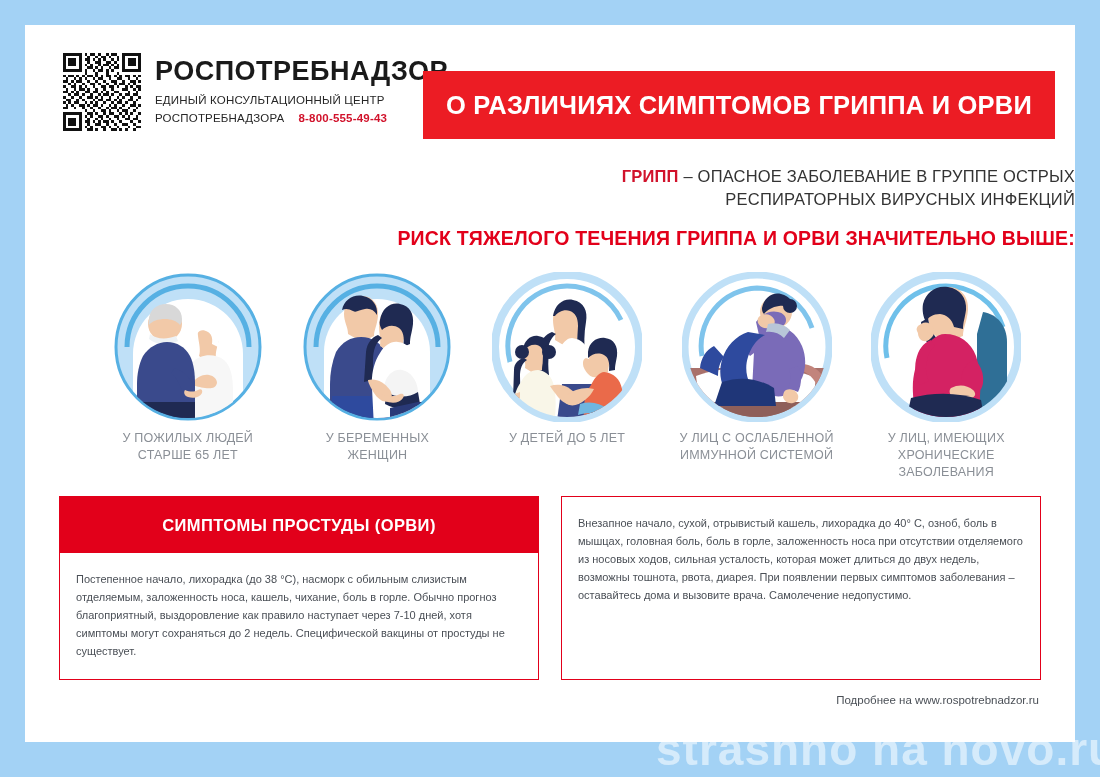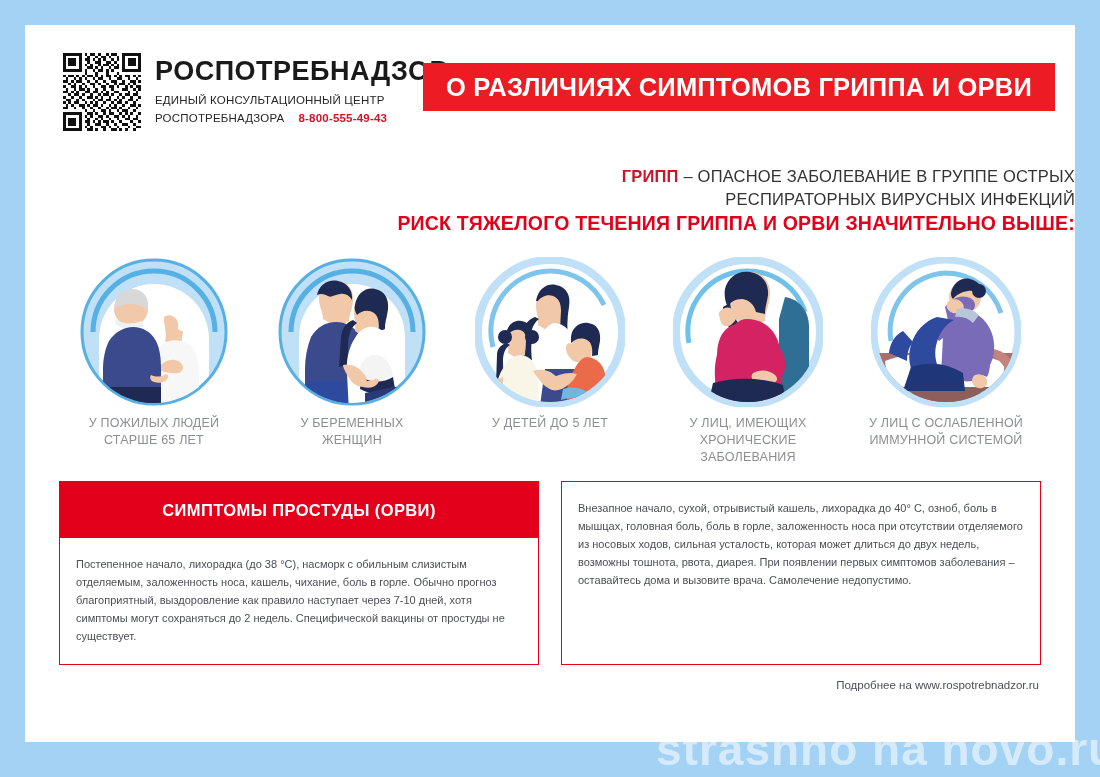--- a/index.html
+++ b/index.html
@@ -40,46 +40,48 @@
     font-size: 27px; font-weight: bold; color: #1a1a1a;
     letter-spacing: 0.5px; line-height: 1.05;
   }
   .brand-sub {
     font-size: 11.5px; color: #262626; line-height: 1.5;
     margin-top: 7px; letter-spacing: 0.2px;
   }
   .brand-sub .phone { color: #d1122b; font-weight: bold; margin-left: 14px; }
 
   .title-bar {
-    position: absolute; left: 398px; top: 38px;
-    width: 632px; height: 48px;
+    position: absolute; left: 398px; top: 46px;
+    width: 632px; height: 68px;
     background: #ec1c24;
     display: flex; align-items: center; justify-content: center;
   }
   .title-bar-text {
     color: #ffffff; font-size: 25.5px; font-weight: bold;
     letter-spacing: 0.2px; white-space: nowrap;
   }
 
   
   .intro { text-align: right; margin-top: 20px; }
   .intro-line {
     font-size: 16.5px; color: #333333; line-height: 1.42;
     letter-spacing: 0.2px;
   }
   .intro-line .hl { color: #d1122b; font-weight: bold; }
   .intro-risk {
+    margin-top: 15px;
     font-size: 19.5px; font-weight: bold; color: #e2001a;
     letter-spacing: 0.2px;
   }
 
   
   .groups {
     display: flex; justify-content: space-between;
     padding: 22px 34px 0 34px;
+    margin-left: 34px;
   }
   .group { width: 190px; text-align: center; }
   .group-art { width: 150px; height: 150px; margin: 0 auto; display: block; }
   .group-caption {
     margin-top: 8px;
     font-size: 12.5px; color: #8a8f96; line-height: 1.35;
     letter-spacing: 0.2px;
   }
 
   
@@ -489,20 +491,59 @@
           <path d="M100 140c8-2 18-1 26 4l4 20-36 2z" fill="#1f2a52"></path>
           <path d="M88 132c10-3 20-1 28 5l-2 9c-9-5-19-6-28-3z" fill="#6fb6e0"></path>
         </g>
       </svg>
       <div class="group-caption" style="white-space:pre-line">У ДЕТЕЙ ДО 5 ЛЕТ</div>
     </div>
 
     <div class="group">
       <svg class="group-art" viewBox="0 0 150 150">
         <circle cx="75" cy="75" r="72" fill="#ffffff"></circle>
+        <circle cx="75" cy="75" r="72" fill="none" stroke="#bfe0f7" stroke-width="7"></circle>
+        <path d="M20 84A58 58 0 0 1 75 16a58 58 0 0 1 55 40" fill="none" stroke="#7fc4ec" stroke-width="5"></path>
+        <g clip-path="url(#c5)">
+          <clipPath id="c5">
+              <circle cx="75" cy="75" r="70"></circle>
+            </clipPath>
+
+          <path d="M6 96h138v52H6z" fill="#a9716b"></path>
+          <path d="M14 104c30-12 90-12 120 2l-4 30H18z" fill="#ffffff"></path>
+          <path d="M6 130h138v22H6z" fill="#8e5f5a"></path>
+          <path d="M122 92c12 2 20 10 22 22l-6 8c-3-12-9-20-18-23z" fill="#c2847c"></path>
+
+          <circle cx="94" cy="40" r="16" fill="#f2c9a8"></circle>
+          <path d="M80 36c2-10 10-16 19-14 9 2 14 9 13 18-4-5-9-7-15-6-7 1-12 4-15 8-2-2-2-4-2-6z" fill="#1f2a52"></path>
+          <circle cx="108" cy="34" r="7" fill="#1f2a52"></circle>
+
+          <path d="M88 54c14-2 26 6 32 20 5 12 4 26-2 36-6 11-16 16-26 14l-22-6 2-38c0-14 6-24 16-26z" fill="#7a6bb8"></path>
+
+          <path d="M74 50c6-8 14-12 22-10 5 1 8 4 8 8 0 5-4 7-10 7-7 0-13 3-17 8z" fill="#7a6bb8"></path>
+          <path d="M66 62c-4 8-3 16 2 22l8-6c-3-4-4-9-2-14z" fill="#7a6bb8"></path>
+          <path d="M78 44c5-3 11-2 14 3 2 4 0 8-5 9-5 1-9-1-11-5-1-3 0-6 2-7z" fill="#f2c9a8"></path>
+
+          <path d="M86 52c8-2 16 0 22 6l-6 8c-5-5-11-7-18-6z" fill="#b8c6d8"></path>
+
+          <path d="M66 60c-12 4-22 14-26 28-3 10-2 20 2 28l26-4c-4-8-5-18-2-27 3-10 9-18 17-22z" fill="#2e4a9e"></path>
+          <path d="M32 74c-8 4-13 12-14 22l18 8c0-8 2-14 6-19z" fill="#2e4a9e"></path>
+          <path d="M40 110c18-6 36-4 52 6l2 18H32z" fill="#1f3678"></path>
+
+          <path d="M116 94c4 8 4 18 0 26l-10-4c3-6 3-13 1-19z" fill="#7a6bb8"></path>
+          <path d="M104 118c5-2 10 0 12 5 1 4-1 7-5 8-5 1-9-2-10-6 0-3 1-6 3-7z" fill="#f2c9a8"></path>
+        </g>
+      </svg>
+      <div class="group-caption" style="white-space:pre-line">У ЛИЦ С ОСЛАБЛЕННОЙ
+ИММУННОЙ СИСТЕМОЙ</div>
+    </div>
+
+    <div class="group">
+      <svg class="group-art" viewBox="0 0 150 150">
+        <circle cx="75" cy="75" r="72" fill="#ffffff"></circle>
         <circle cx="75" cy="75" r="72" fill="none" stroke="#bfe0f7" stroke-width="8"></circle>
         <path d="M16 86A60 60 0 0 1 75 14a60 60 0 0 1 57 41" fill="none" stroke="#6fc0ea" stroke-width="5"></path>
         <g clip-path="url(#c4)">
           <clipPath id="c4">
               <circle cx="75" cy="75" r="70"></circle>
             </clipPath>
 
           <path d="M112 40c14 2 24 14 24 30v70h-30V62z" fill="#2f6f96"></path>
 
           <path d="M56 36c0-12 9-21 21-21 13 0 21 10 20 23-1 12-5 18-5 26l-16 6-18-10c1-9-2-14-2-24z" fill="#f2c9a8"></path>
@@ -516,59 +557,20 @@
           <path d="M47 54c3-3 8-2 10 2 1 3-1 5-4 6-3 1-6 0-7-3-1-2 0-4 1-5z" fill="#f2c9a8"></path>
 
           <path d="M104 88c6 6 9 14 8 23-1 7-5 11-11 11-7 0-11-5-11-13 0-9 6-20 14-21z" fill="#d42263"></path>
           <path d="M80 116c8-4 16-3 22 2 3 3 3 6-1 8-6 3-14 2-20-2-3-2-3-6-1-8z" fill="#f2c9a8"></path>
 
           <path d="M40 126c22-6 48-6 70 2l6 34H32z" fill="#1f2a52"></path>
         </g>
       </svg>
       <div class="group-caption" style="white-space:pre-line">У ЛИЦ, ИМЕЮЩИХ
 ХРОНИЧЕСКИЕ ЗАБОЛЕВАНИЯ</div>
-    </div>
-
-    <div class="group">
-      <svg class="group-art" viewBox="0 0 150 150">
-        <circle cx="75" cy="75" r="72" fill="#ffffff"></circle>
-        <circle cx="75" cy="75" r="72" fill="none" stroke="#bfe0f7" stroke-width="7"></circle>
-        <path d="M20 84A58 58 0 0 1 75 16a58 58 0 0 1 55 40" fill="none" stroke="#7fc4ec" stroke-width="5"></path>
-        <g clip-path="url(#c5)">
-          <clipPath id="c5">
-              <circle cx="75" cy="75" r="70"></circle>
-            </clipPath>
-
-          <path d="M6 96h138v52H6z" fill="#a9716b"></path>
-          <path d="M14 104c30-12 90-12 120 2l-4 30H18z" fill="#ffffff"></path>
-          <path d="M6 130h138v22H6z" fill="#8e5f5a"></path>
-          <path d="M122 92c12 2 20 10 22 22l-6 8c-3-12-9-20-18-23z" fill="#c2847c"></path>
-
-          <circle cx="94" cy="40" r="16" fill="#f2c9a8"></circle>
-          <path d="M80 36c2-10 10-16 19-14 9 2 14 9 13 18-4-5-9-7-15-6-7 1-12 4-15 8-2-2-2-4-2-6z" fill="#1f2a52"></path>
-          <circle cx="108" cy="34" r="7" fill="#1f2a52"></circle>
-
-          <path d="M88 54c14-2 26 6 32 20 5 12 4 26-2 36-6 11-16 16-26 14l-22-6 2-38c0-14 6-24 16-26z" fill="#7a6bb8"></path>
-
-          <path d="M74 50c6-8 14-12 22-10 5 1 8 4 8 8 0 5-4 7-10 7-7 0-13 3-17 8z" fill="#7a6bb8"></path>
-          <path d="M66 62c-4 8-3 16 2 22l8-6c-3-4-4-9-2-14z" fill="#7a6bb8"></path>
-          <path d="M78 44c5-3 11-2 14 3 2 4 0 8-5 9-5 1-9-1-11-5-1-3 0-6 2-7z" fill="#f2c9a8"></path>
-
-          <path d="M86 52c8-2 16 0 22 6l-6 8c-5-5-11-7-18-6z" fill="#b8c6d8"></path>
-
-          <path d="M66 60c-12 4-22 14-26 28-3 10-2 20 2 28l26-4c-4-8-5-18-2-27 3-10 9-18 17-22z" fill="#2e4a9e"></path>
-          <path d="M32 74c-8 4-13 12-14 22l18 8c0-8 2-14 6-19z" fill="#2e4a9e"></path>
-          <path d="M40 110c18-6 36-4 52 6l2 18H32z" fill="#1f3678"></path>
-
-          <path d="M116 94c4 8 4 18 0 26l-10-4c3-6 3-13 1-19z" fill="#7a6bb8"></path>
-          <path d="M104 118c5-2 10 0 12 5 1 4-1 7-5 8-5 1-9-2-10-6 0-3 1-6 3-7z" fill="#f2c9a8"></path>
-        </g>
-      </svg>
-      <div class="group-caption" style="white-space:pre-line">У ЛИЦ С ОСЛАБЛЕННОЙ
-ИММУННОЙ СИСТЕМОЙ</div>
     </div>
   </div>
 
   <div class="panels">
 
     <div class="panel">
       <div class="panel-header">
         <div class="panel-header-text">СИМПТОМЫ ПРОСТУДЫ (ОРВИ)</div>
       </div>
       <div class="panel-body">

